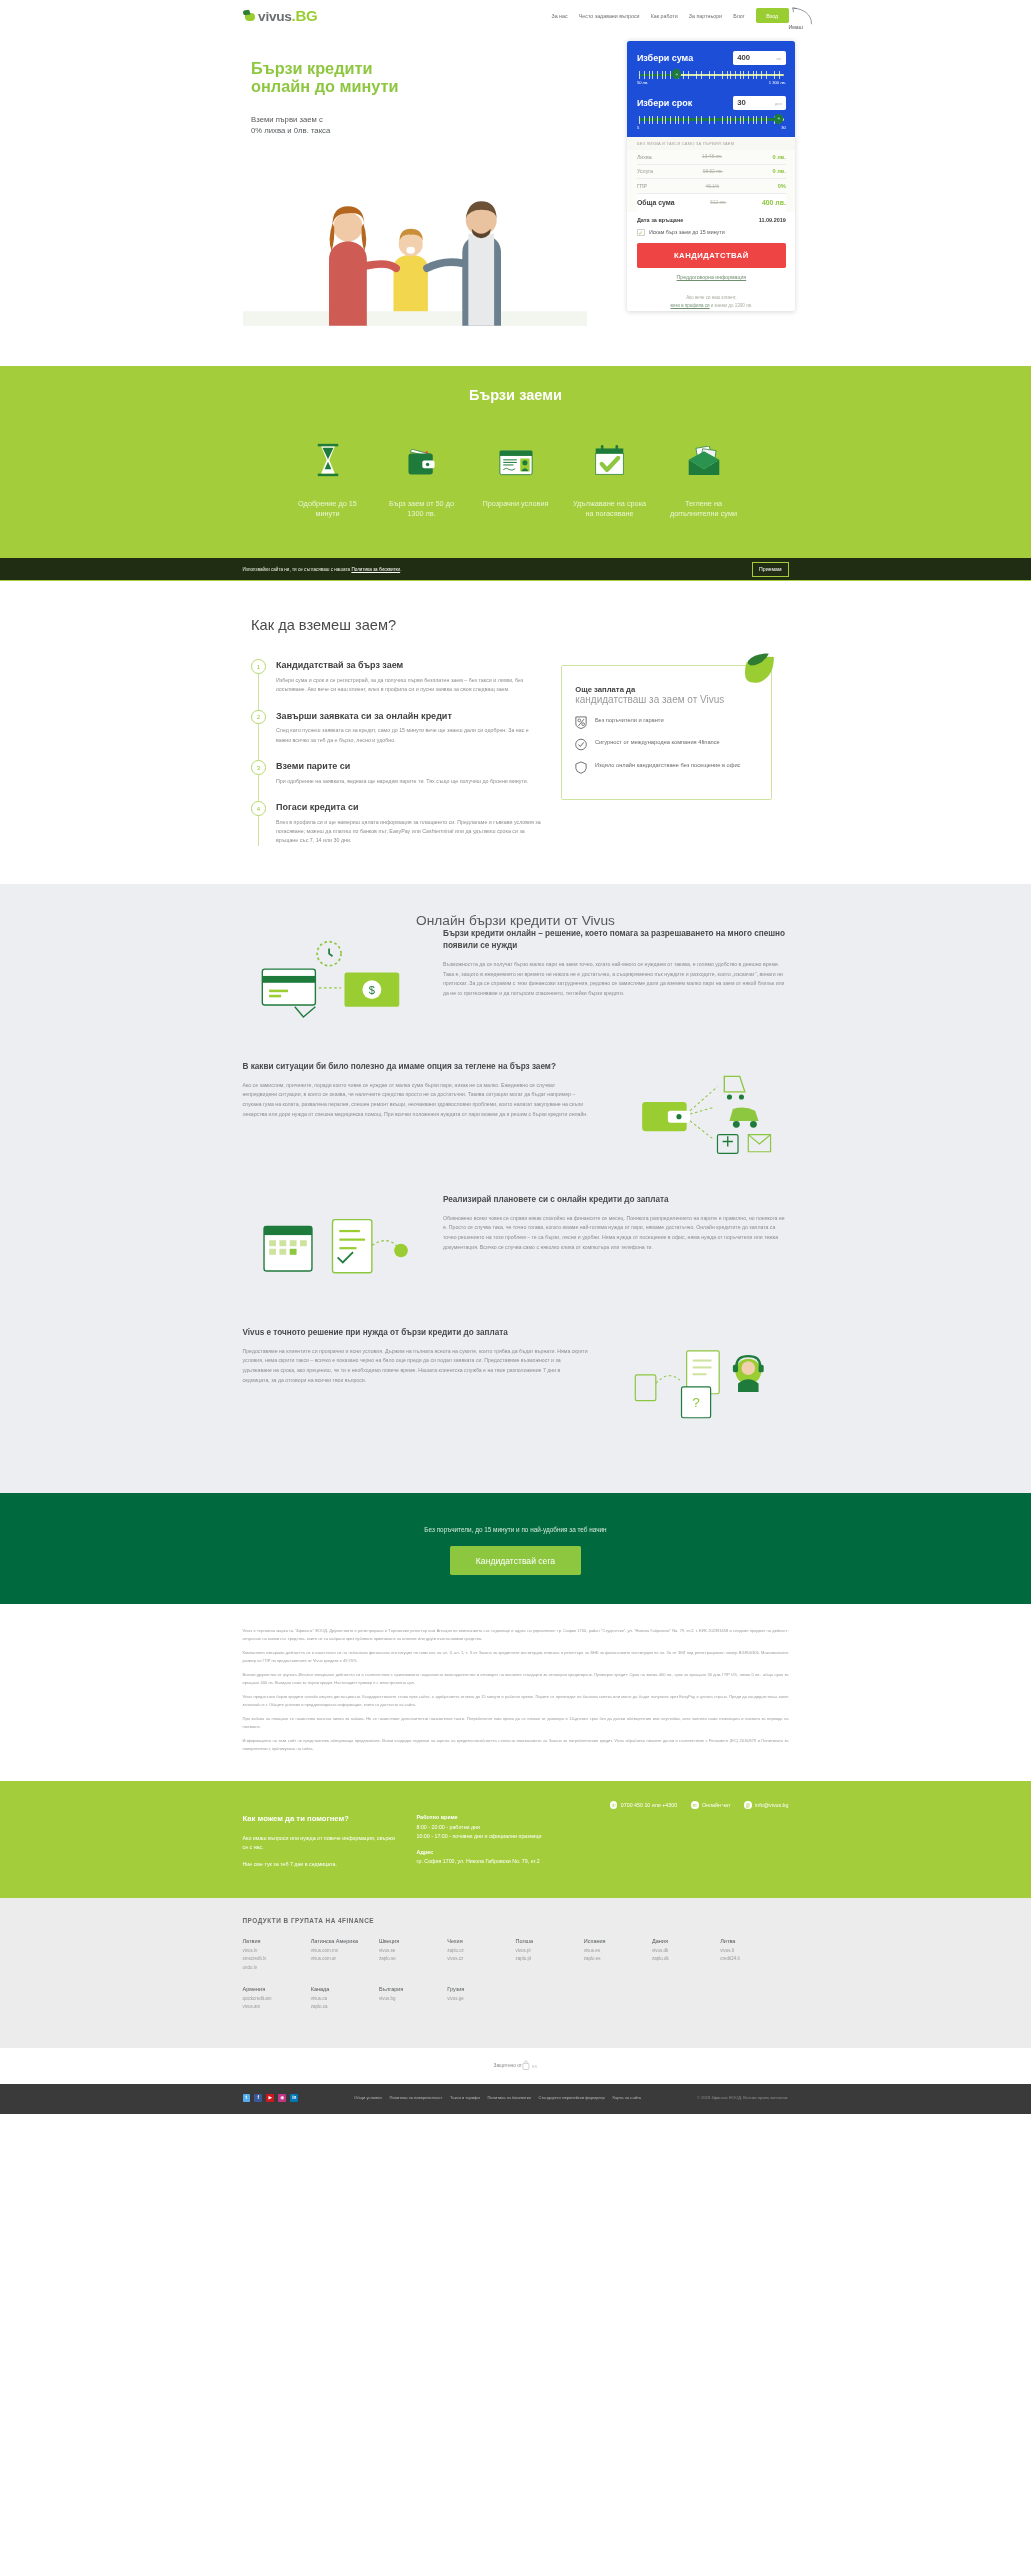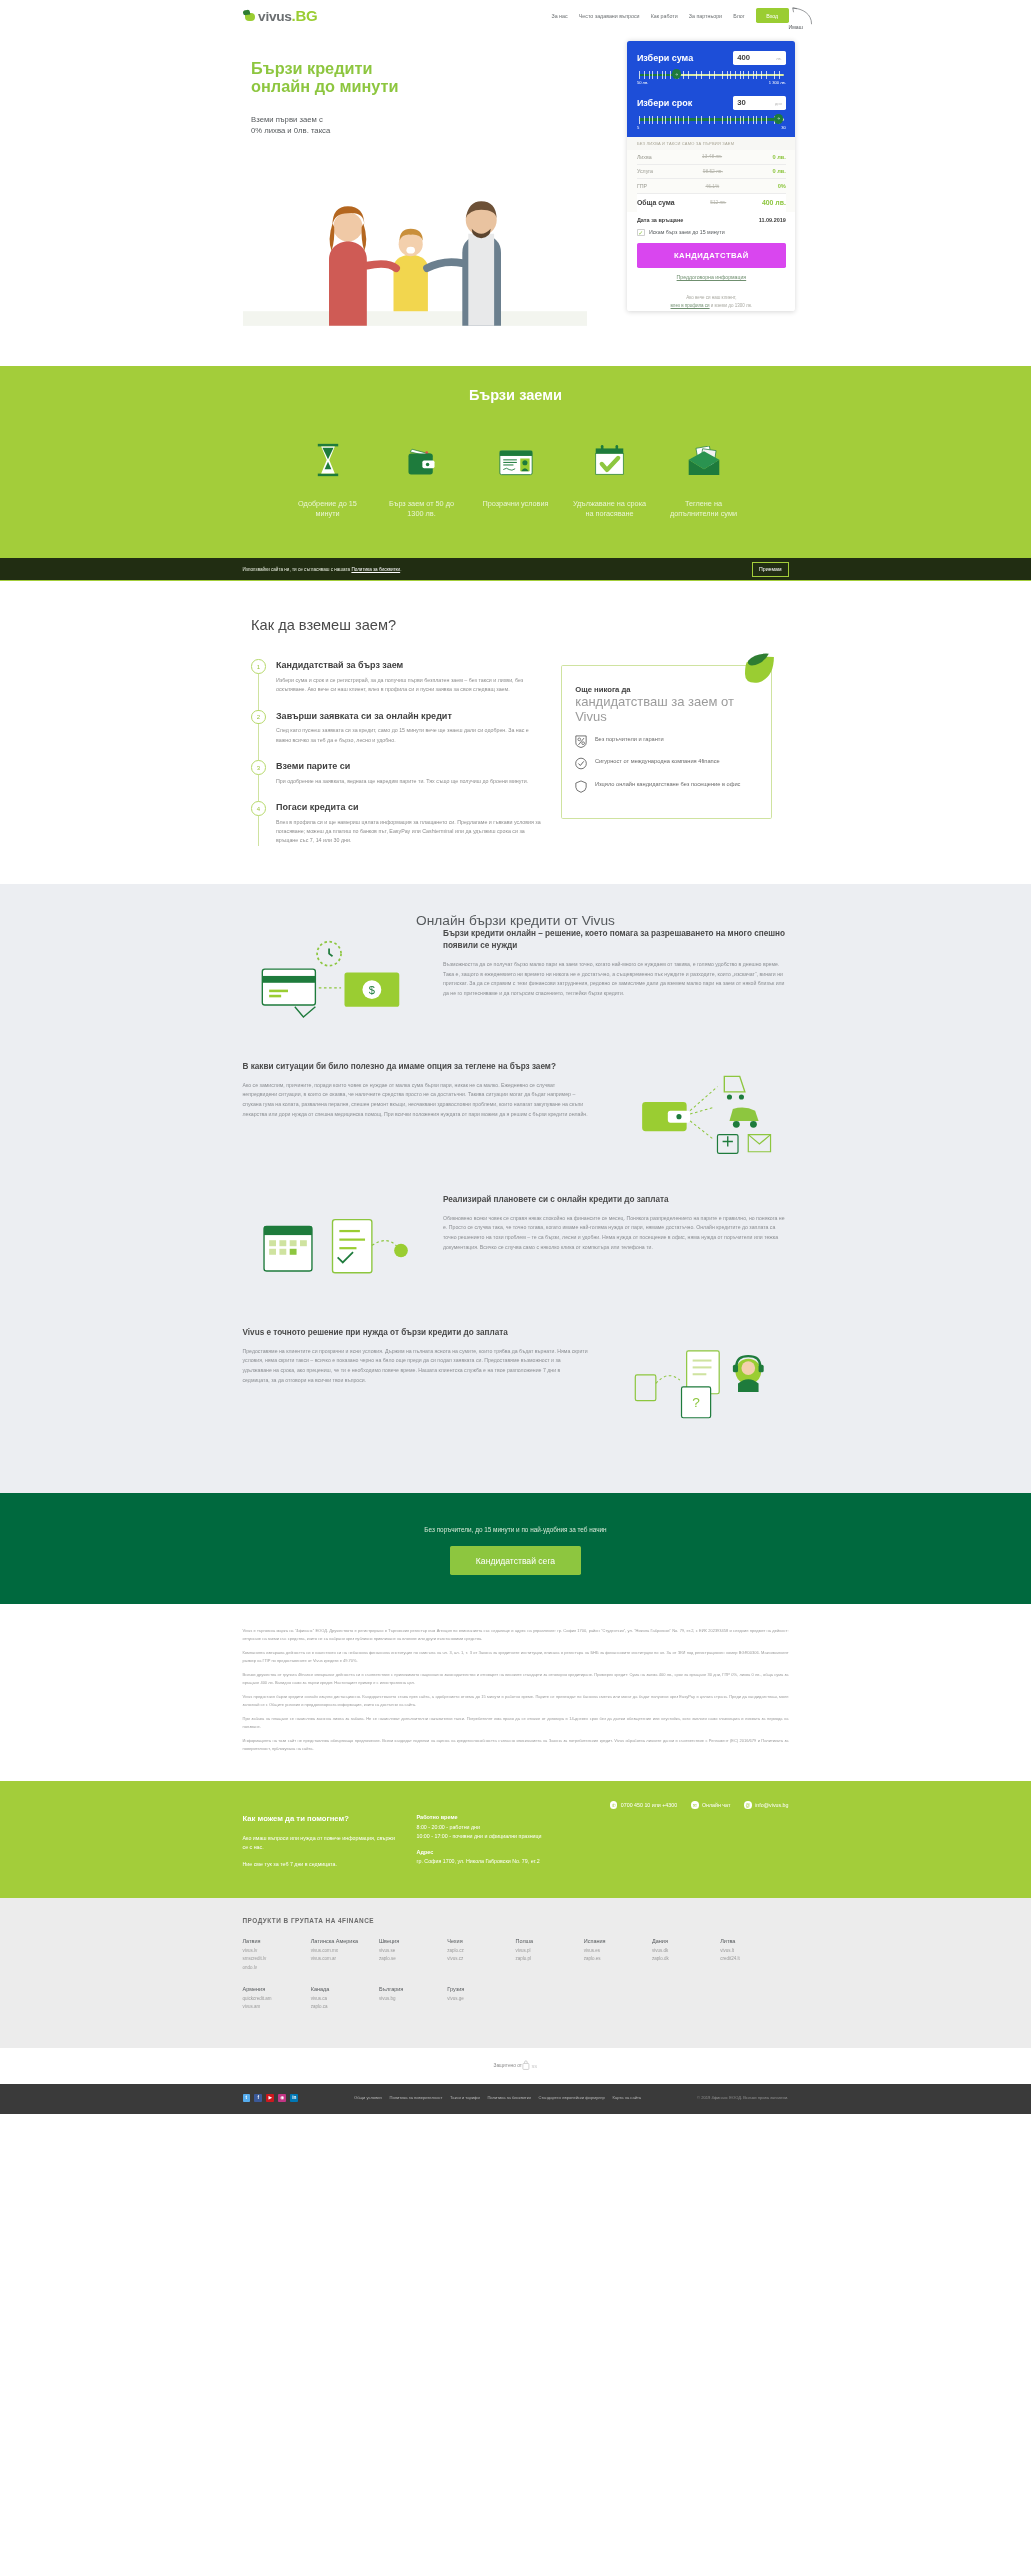--- a/index.html
+++ b/index.html
@@ -137,21 +137,21 @@
     font-size: 5.5px; color: #3f3f3f; font-weight: bold; padding: 3.4px 0 6px;
   }
   .calc-check { display: flex; align-items: center; gap: 4.3px; padding-bottom: 6.9px; }
   .cbox {
     width: 7.7px; height: 7.7px; border: 0.9px solid #cfcfcf; border-radius: 0.9px;
     color: #8dc63f; font-size: 6px; display: flex; align-items: center;
     justify-content: center; background: #fff;
   }
   .calc-check span.lbl { font-size: 5.3px; color: #55595c; }
   .apply-btn {
-    display: block; width: 100%; background: #d946ef; color: #fff;
+    display: block; width: 100%; background: #ef4444; color: #fff;
     border: none; border-radius: 1.7px; padding: 7.7px 0;
     font-size: 7.7px; font-weight: bold; letter-spacing: 0.5px;
     font-family: inherit; cursor: pointer;
   }
   .calc-link {
     display: block; text-align: center; margin-top: 6.9px;
     font-size: 5.2px; color: #6f8f6f; text-decoration: underline;
   }
   .calc-foot {
     text-align: center; font-size: 4.5px; color: #a8a8a0;
@@ -216,21 +216,21 @@
   .step-body h3 {
     font-size: 9px; color: #3f3f3f; margin-bottom: 4.3px; line-height: 1.25;
   }
   .step-body p { font-size: 5.3px; line-height: 1.75; color: #8d8d8d; }
   .reasons {
     width: 211px; border: 0.9px solid #cfe3a0; border-radius: 1.7px;
     padding: 19px 13.7px 15.5px; position: relative; margin-top: 5.2px;
   }
   .reasons-leaf { position: absolute; right: -5.2px; top: -13.7px; width: 45px; height: 34px; }
   .reasons h4 { font-size: 7.7px; color: #3f3f3f; }
-  .reasons h5 { font-size: 13px; color: #9b9b9b; font-weight: normal; margin-bottom: 11.2px; }
+  .reasons h5 { font-size: 10px; color: #9b9b9b; font-weight: normal; margin-bottom: 11.2px; }
   .reason { display: flex; gap: 7.7px; align-items: flex-start; margin-bottom: 9.5px; }
   .reason .ri { min-width: 12px; width: 12px; height: 13px; }
   .reason p { font-size: 5.7px; line-height: 1.6; color: #6a6a6a; }
 
   
   .articles { background: #eceef2; padding: 29px 0 33px; }
   .articles h2 {
     text-align: center; font-size: 13.7px; color: #55595c;
     font-weight: normal; 
   }
@@ -590,21 +590,21 @@
               <p>Влез в профила си и ще намериш цялата информация за плащането си. Предлагаме и гъвкави условия за погасяване; можеш да платиш по банков път, EasyPay или Cashterminal или да удължиш срока си за връщане със 7, 14 или 30 дни.</p>
             </div>
           </div>
         </div>
 
         <div class="reasons">
           <svg class="reasons-leaf" viewBox="0 0 52 40">
             <path d="M18 12 Q30 4 50 6 Q50 30 32 36 Q16 38 16 26 Q16 16 18 12Z" fill="#9acd32"></path>
             <path d="M20 10 Q28 1 44 2 Q38 14 24 16 Q18 15 20 10Z" fill="#2e7d32"></path>
           </svg>
-          <h4>Още никога да</h4>
+          <h4>Още заплата да</h4>
           <h5>кандидатстваш за заем от Vivus</h5>
 
           <div class="reason">
             <svg class="ri" viewBox="0 0 14 15">
               <path d="M1 1 L13 1 L13 9 Q13 13 7 14.5 Q1 13 1 9 Z" fill="none" stroke="#4a4a4a" stroke-width="0.9"></path>
               <circle cx="5" cy="5" r="1.6" fill="none" stroke="#4a4a4a" stroke-width="0.8"></circle>
               <circle cx="9.5" cy="9.5" r="1.6" fill="none" stroke="#4a4a4a" stroke-width="0.8"></circle>
               <path d="M10.5 3.5 L4 11.5" stroke="#4a4a4a" stroke-width="0.9"></path>
             </svg>
             <p>Без поръчители и гаранти</p>

